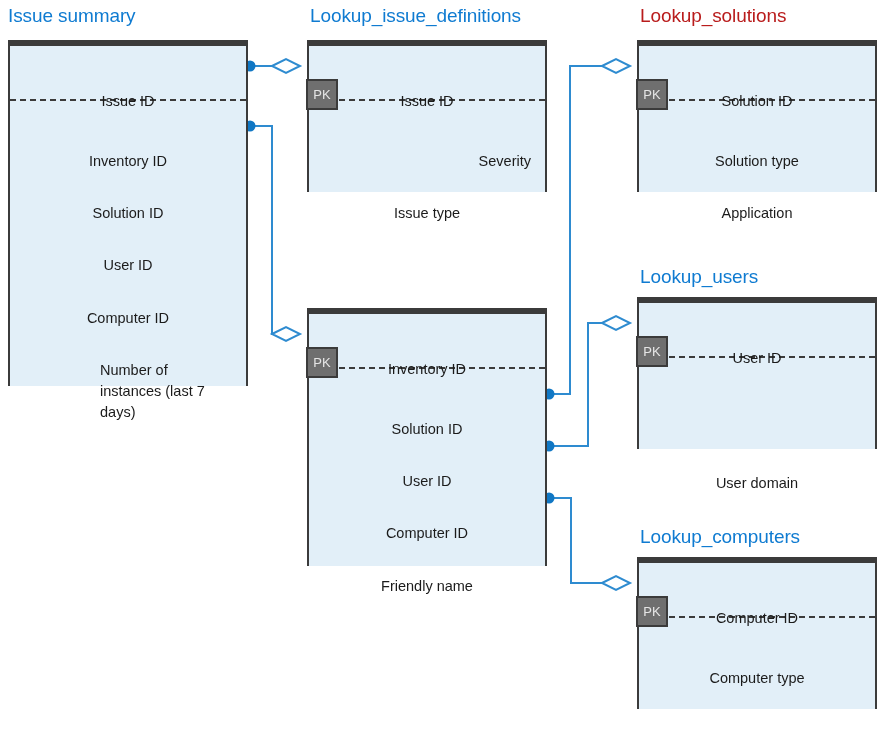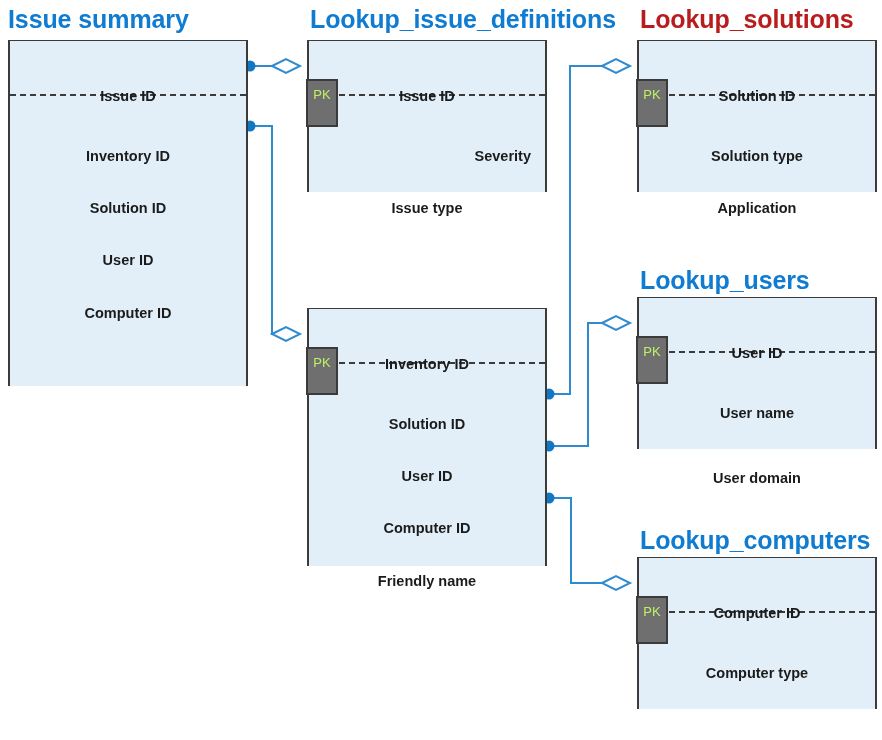--- a/index.html
+++ b/index.html
@@ -27,35 +27,34 @@
     pointer-events: none;
   }
   .entity {
     position: absolute;
   }
   .entity-title {
     position: absolute;
     left: 0;
     top: 0;
     color: #0f7bd1;
-    font-size: 25px;
-    font-weight: 700;
+    font-size: 19px;
+    font-weight: 400;
     white-space: nowrap;
     letter-spacing: -0.1px;
   }
   .entity-box {
     position: absolute;
     left: 0;
     box-sizing: border-box;
     background: #e2eff8;
     border-left: 2px solid #3b3b3b;
-    border-top: 1px solid #a16207;
+    border-top: 6px solid #a16207;
     border-right: 2px solid #3b3b3b;
     border-bottom: none;
-    font-weight: bold;
   }
   .pk-divider {
     position: absolute;
     left: 0;
     right: 0;
     height: 0;
     border-top: 2px dashed #3b3b3b;
   }
   .field {
     position: absolute;
@@ -69,25 +68,25 @@
     box-sizing: border-box;
   }
   .field-wrap {
     text-align: left;
     padding-left: 90px;
     padding-right: 14px;
   }
   .pk-badge {
     position: absolute;
     width: 32px;
-    height: 48px;
+    height: 31px;
     background: #6f6f6f;
     border: 2px solid #3b3b3b;
     box-sizing: border-box;
-    color: #bef264;
+    color: #e5e5e5;
     font-size: 13px;
     line-height: 27px;
     text-align: center;
     font-family: "Liberation Sans", sans-serif;
   }
 </style>
 </head>
 <body>
 
 <div id="canvas">
@@ -120,20 +119,21 @@
     </svg>
 <div class="entity" style="left: 0px; top: 0px;">
       <div class="entity-title" style="left: 8px; top: 5px; color: rgb(15, 123, 209);">Issue summary</div>
       <div class="entity-box" style="left: 8px; top: 40px; width: 240px; height: 346px; background: rgb(226, 239, 248); border-color: rgb(59, 59, 59);">
         <div class="pk-divider" style="top: 53px; border-top-color: rgb(59, 59, 59);"></div>
         <div class="field" style="top: 45px;">Issue ID</div>
         <div class="field" style="top: 105px;">Inventory ID</div>
         <div class="field" style="top: 157px;">Solution ID</div>
         <div class="field" style="top: 209px;">User ID</div>
         <div class="field" style="top: 262px;">Computer ID</div>
+        <div class="field field-wrap" style="top: 314px;">Number of instances (last 7 days)</div>
       </div>
     </div>
     <div class="entity" style="left: 0px; top: 0px;">
       <div class="entity-title" style="left: 310px; top: 5px; color: rgb(15, 123, 209);">Lookup_issue_definitions</div>
       <div class="entity-box" style="left: 307px; top: 40px; width: 240px; height: 152px; background: rgb(226, 239, 248); border-color: rgb(59, 59, 59);">
         <div class="pk-divider" style="top: 53px; border-top-color: rgb(59, 59, 59);"></div>
         <div class="field" style="top: 45px;">Issue ID</div>
         <div class="field" style="top: 105px; text-align: right;">Severity</div>
         <div class="field" style="top: 157px;">Issue type</div>
       </div>
@@ -159,21 +159,20 @@
         <div class="field" style="top: 209px;">Computer ID</div>
         <div class="field" style="top: 262px;">Friendly name</div>
       </div>
       <div class="pk-badge" style="left: 306px; top: 347px; background: rgb(111, 111, 111); border-color: rgb(59, 59, 59);">PK</div>
     </div>
     <div class="entity" style="left: 0px; top: 0px;">
       <div class="entity-title" style="left: 640px; top: 266px; color: rgb(15, 123, 209);">Lookup_users</div>
       <div class="entity-box" style="left: 637px; top: 297px; width: 240px; height: 152px; background: rgb(226, 239, 248); border-color: rgb(59, 59, 59);">
         <div class="pk-divider" style="top: 53px; border-top-color: rgb(59, 59, 59);"></div>
         <div class="field" style="top: 45px;">User ID</div>
-        <div class="field" style="top: 105px;">User name</div>
         <div class="field" style="top: 170px;">User domain</div>
       </div>
       <div class="pk-badge" style="left: 636px; top: 336px; background: rgb(111, 111, 111); border-color: rgb(59, 59, 59);">PK</div>
     </div>
     <div class="entity" style="left: 0px; top: 0px;">
       <div class="entity-title" style="left: 640px; top: 526px; color: rgb(15, 123, 209);">Lookup_computers</div>
       <div class="entity-box" style="left: 637px; top: 557px; width: 240px; height: 152px; background: rgb(226, 239, 248); border-color: rgb(59, 59, 59);">
         <div class="pk-divider" style="top: 53px; border-top-color: rgb(59, 59, 59);"></div>
         <div class="field" style="top: 45px;">Computer ID</div>
         <div class="field" style="top: 105px;">Computer type</div>

